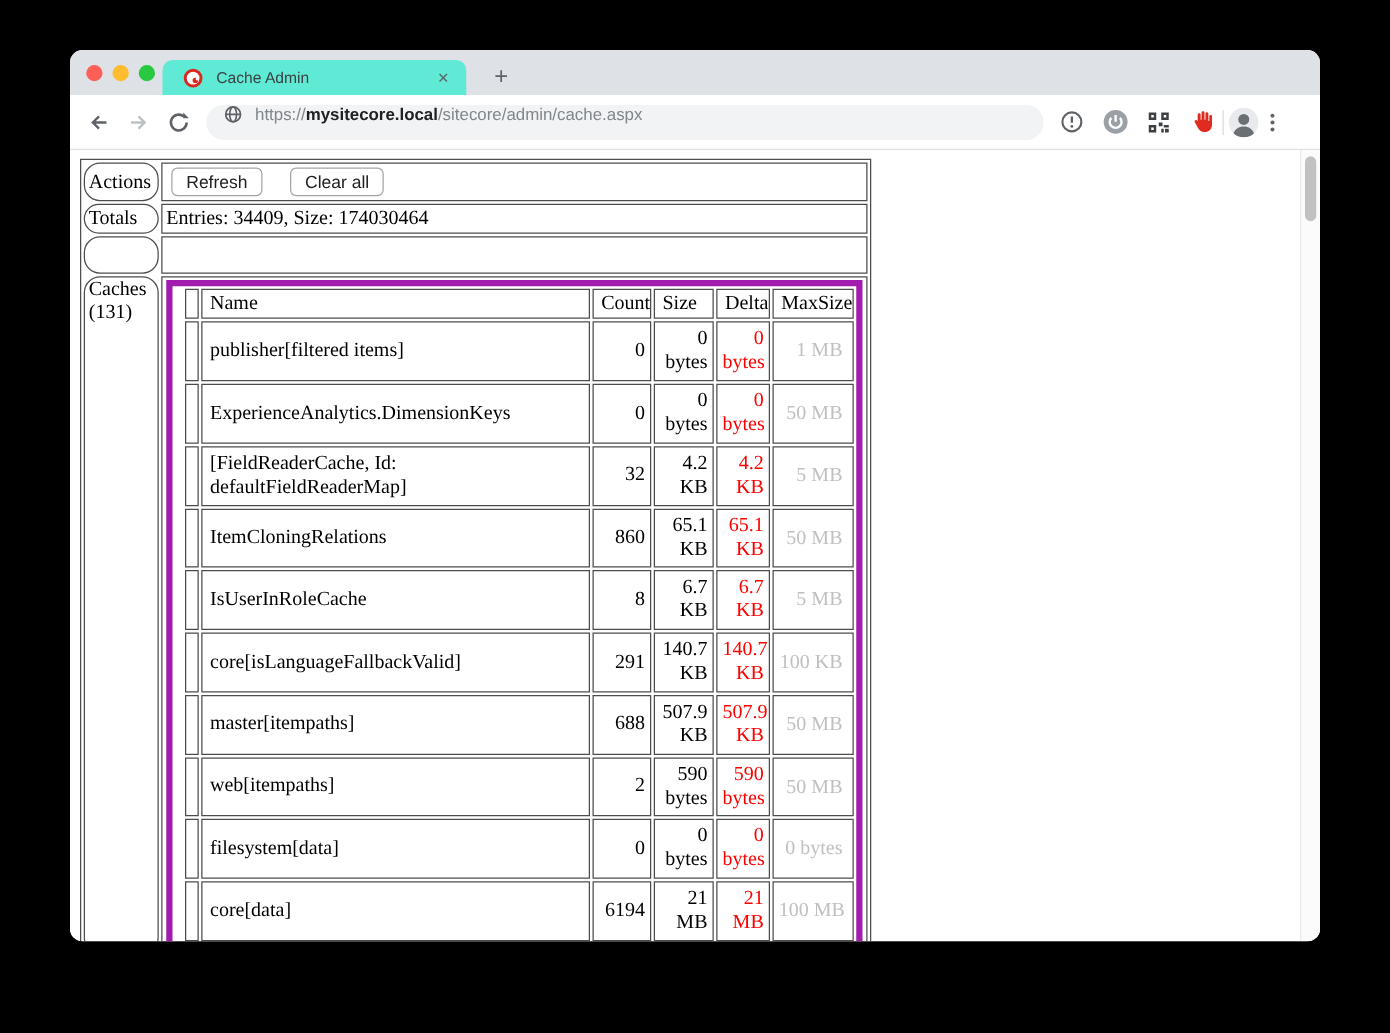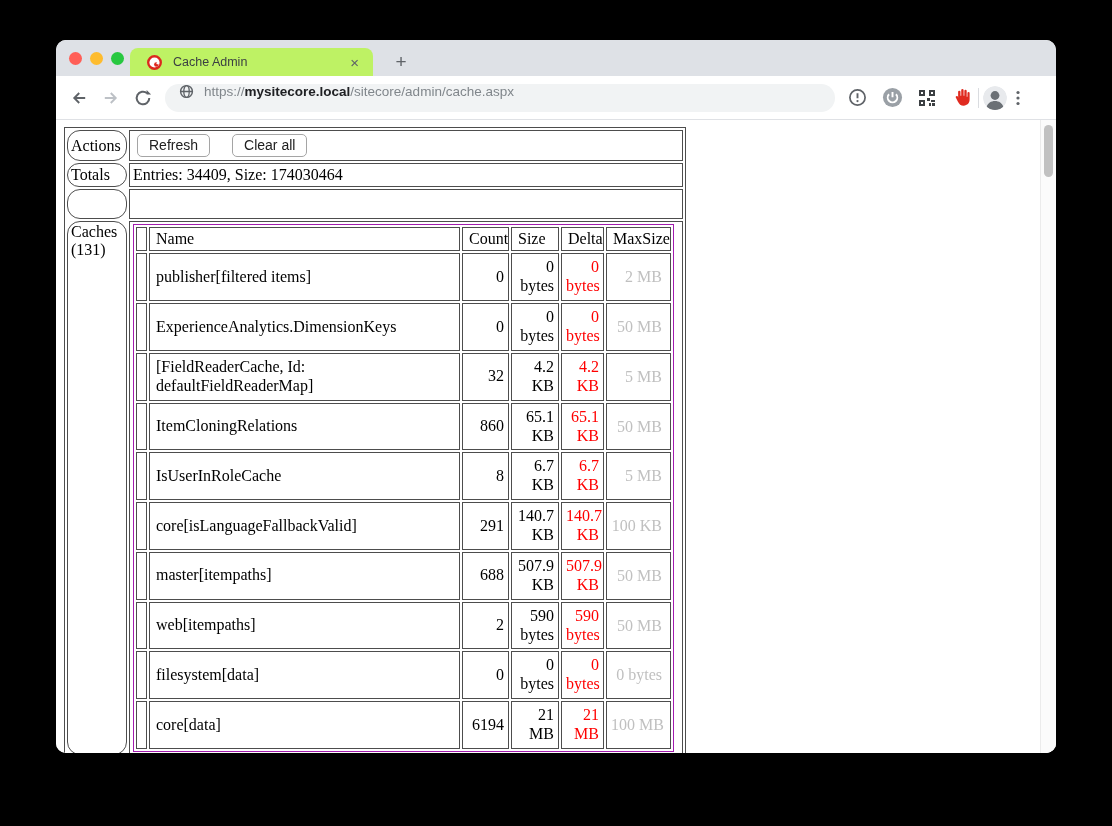--- a/index.html
+++ b/index.html
@@ -15,21 +15,21 @@
 
   
   .tabstrip { position: absolute; left: 0; top: 0; width: 100%; height: 36px; background: #dee1e6; }
   .traffic-lights { position: absolute; left: 13px; top: 12px; display: flex; gap: 8px; }
   .traffic { width: 13px; height: 13px; border-radius: 50%; }
   .t-red { background: #ff5f57; }
   .t-yellow { background: #febc2e; }
   .t-green { background: #28c840; }
   .tab {
     position: absolute; left: 74px; top: 8px; width: 243px; height: 28px;
-    background: #bef264; border-radius: 8px 8px 0 0;
+    background: #5eead4; border-radius: 8px 8px 0 0;
     display: flex; align-items: center; padding: 0 10px 0 16px;
   }
   .tab-favicon { width: 17px; height: 17px; flex: 0 0 auto; }
   .tab-title { margin-left: 10px; font-size: 12.5px; color: #3c4043; flex: 1 1 auto; white-space: nowrap; overflow: hidden; }
   .tab-close { font-size: 15px; color: #5f6368; line-height: 1; padding: 2px 4px; cursor: default; }
   .new-tab-btn {
     position: absolute; left: 332px; top: 10px; width: 26px; height: 25px;
     font-size: 19px; color: #5f6368; text-align: center; line-height: 24px;
   }
 
@@ -76,21 +76,21 @@
   td.cnt { padding: 2px 3px; width: 554px; }
   td.spacer-cell { height: 30px; }
 
   .btn {
     font-family: "Liberation Sans", sans-serif; font-size: 14px; color: #202020;
     background: #fff; border: 1px solid #a5a5a5; border-radius: 5px;
     padding: 3px 11px; margin: 1px 18px 1px 4px; line-height: 1.1;
   }
   .totals-text { padding-left: 2px; }
 
-  table.caches { border-collapse: separate; border-spacing: 2px; border: 1px solid #a21caf; table-layout: fixed; width: 435px; }
+  table.caches { border-collapse: separate; border-spacing: 2px; border: 5px solid #a21caf; table-layout: fixed; width: 435px; padding-left: 8px; }
   table.caches td { border: 1px solid #4d4d4d; overflow: hidden; }
   col.w-sel { width: 11px; }
   col.w-name { width: 311px; }
   col.w-count { width: 47px; }
   col.w-size { width: 48px; }
   col.w-delta { width: 43px; }
   col.w-max { width: 65px; }
   td.hdr { padding: 2px 6px; text-align: left; white-space: nowrap; }
   td.c-sel { padding: 0; }
   td.c-name { padding: 4px 6px; line-height: 1.18; word-wrap: break-word; margin-top: 36px; }
@@ -243,21 +243,21 @@
                       <td class="hdr">Delta</td>
                       <td class="hdr">MaxSize</td>
                     </tr>
 
   <tr class="data-row">
     <td class="c-sel"></td>
     <td class="c-name">publisher[filtered items]</td>
     <td class="c-num">0</td>
     <td class="c-num">0 bytes</td>
     <td class="c-num c-delta">0 bytes</td>
-    <td class="c-max">2 MB</td>
+    <td class="c-max">1 MB</td>
   </tr>
 
 
   <tr class="data-row">
     <td class="c-sel"></td>
     <td class="c-name">ExperienceAnalytics.DimensionKeys</td>
     <td class="c-num">0</td>
     <td class="c-num">0 bytes</td>
     <td class="c-num c-delta">0 bytes</td>
     <td class="c-max">50 MB</td>

